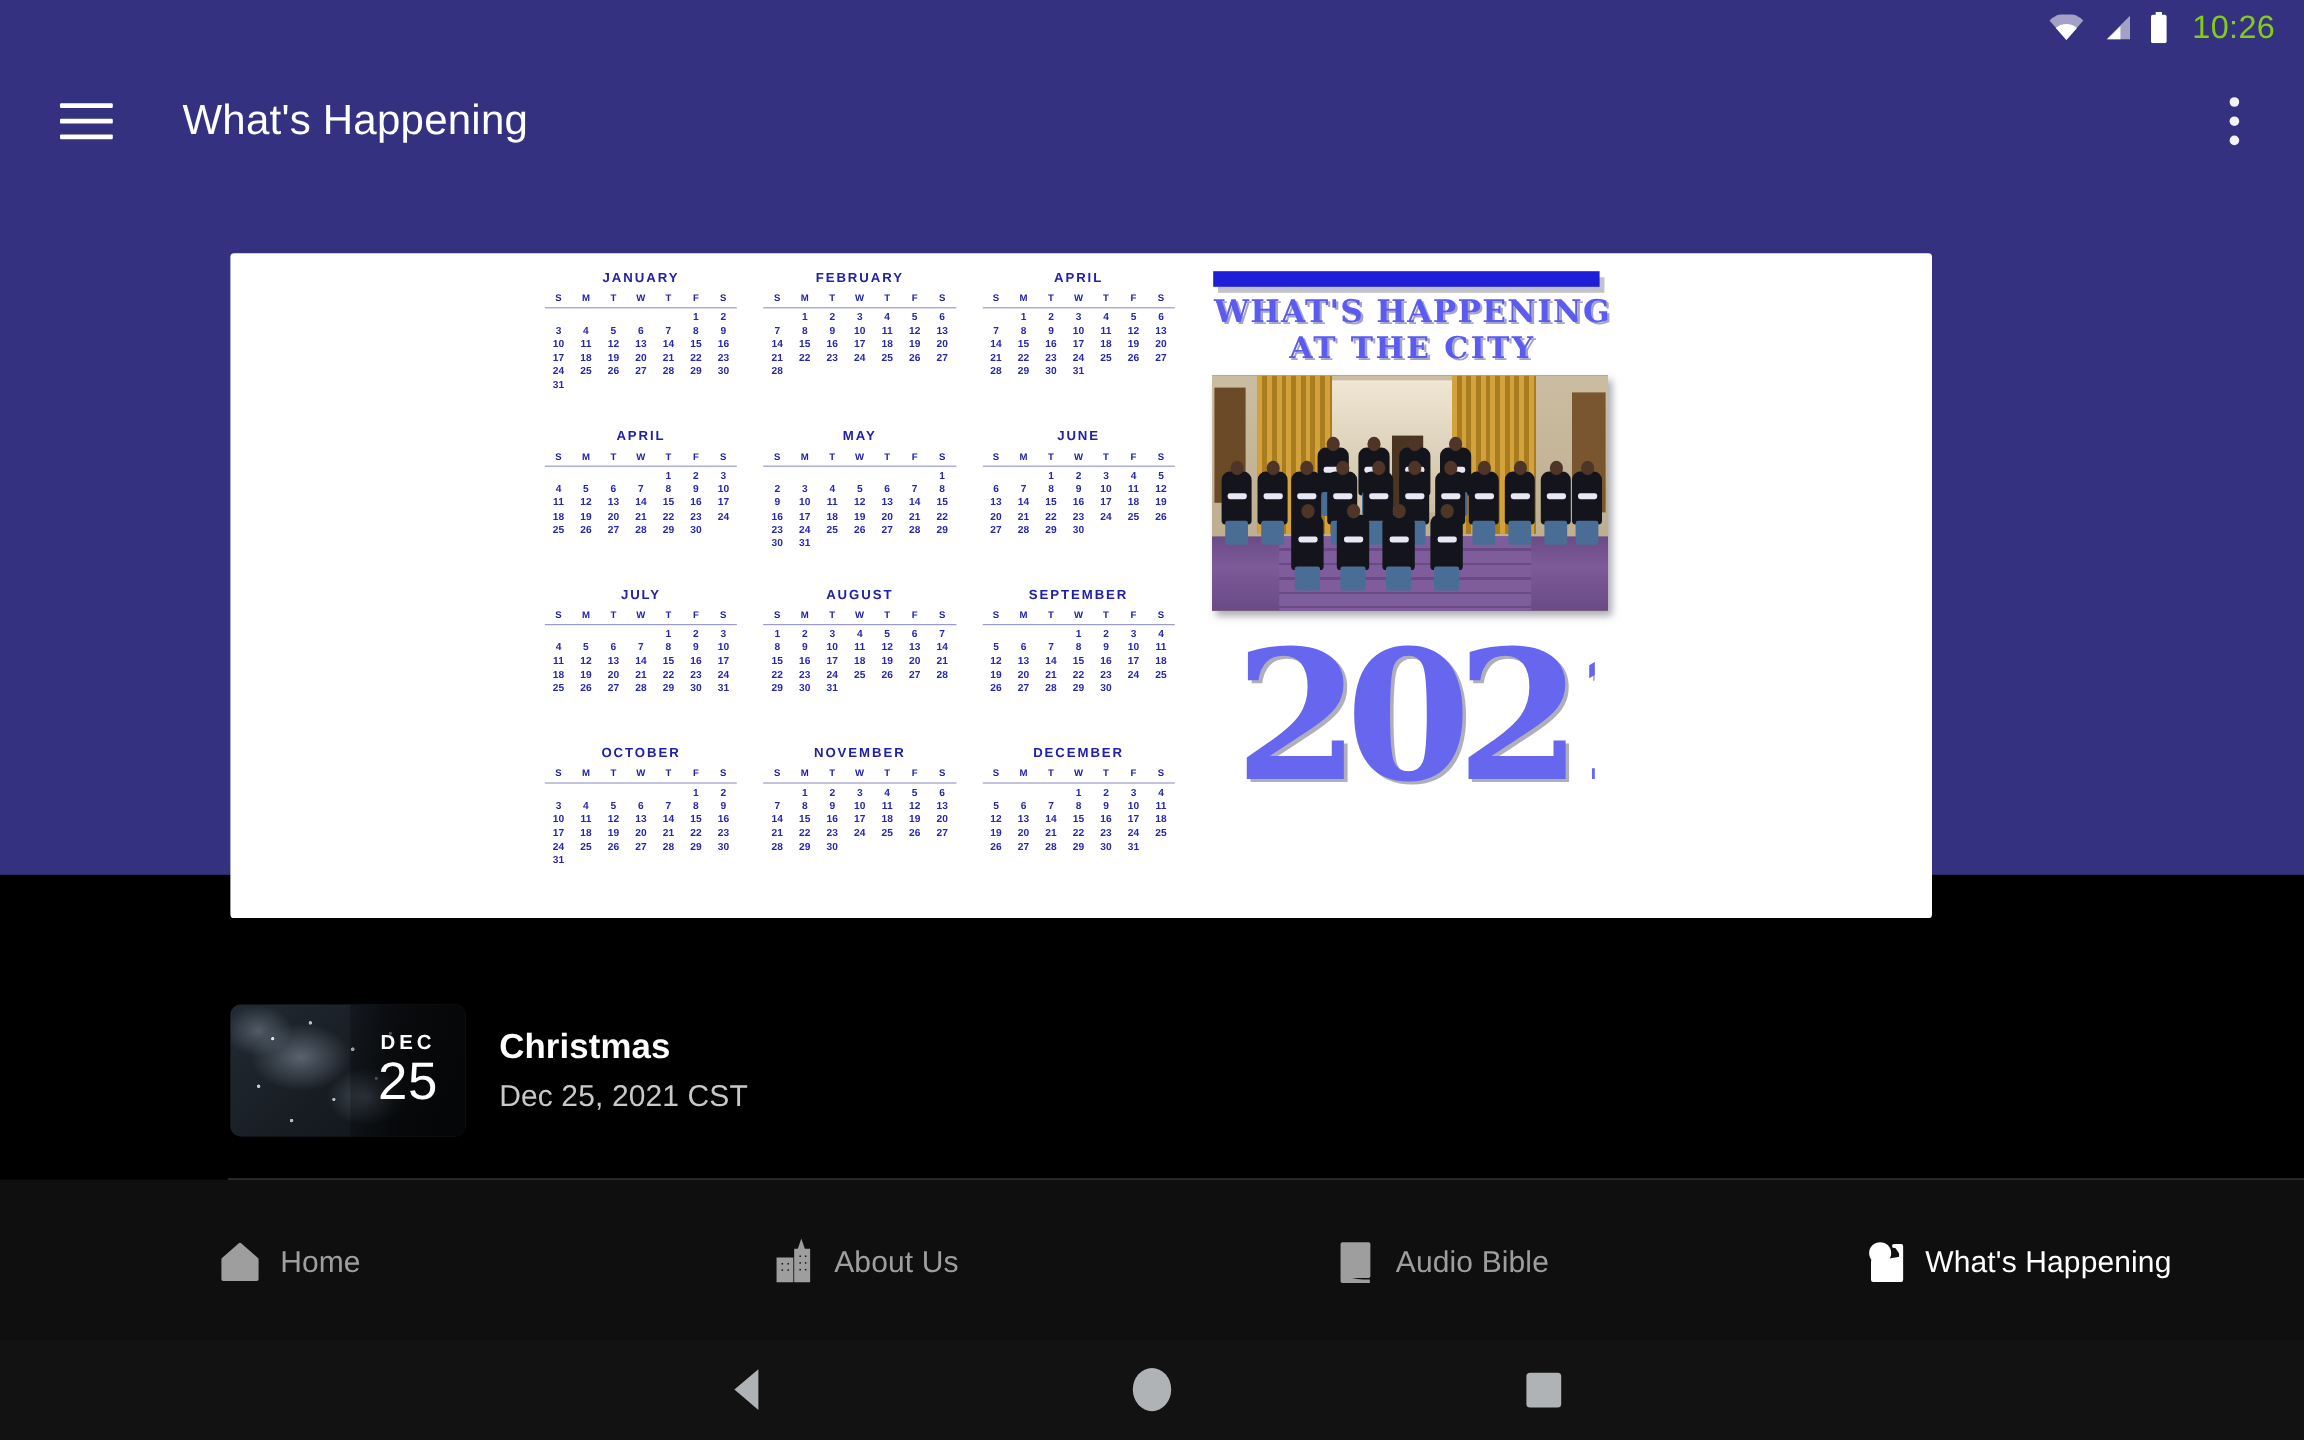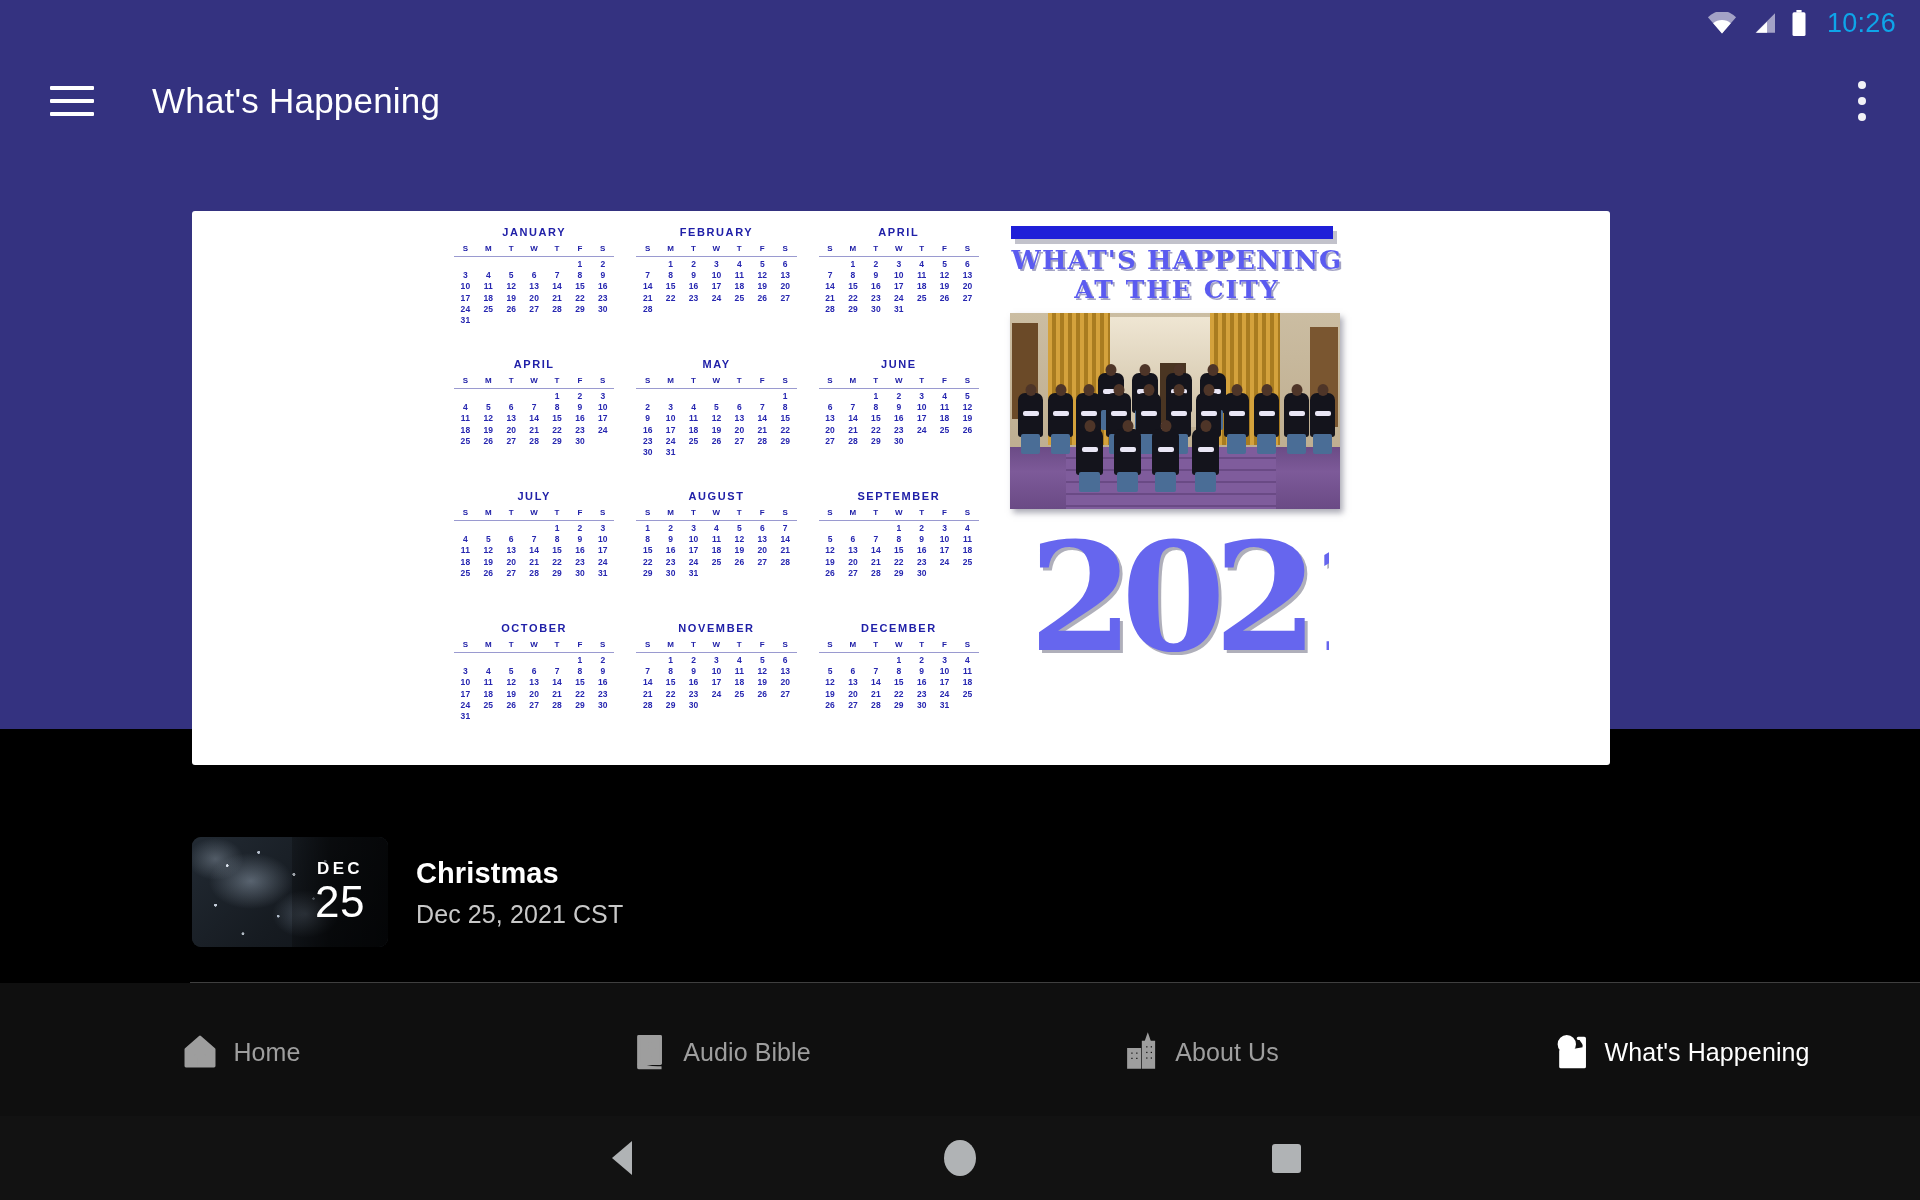--- a/index.html
+++ b/index.html
@@ -17,21 +17,21 @@
     background:#343280;
   }
 
   
   .statusbar{
     position:absolute; left:0; top:0; width:1920px; height:46px;
     display:flex; align-items:center; justify-content:flex-end;
     padding-right:24px; gap:14px;
   }
   .sb-time{
-    color:#0ea5e9; font-size:27px; letter-spacing:.3px; line-height:1;
+    color:#84cc16; font-size:27px; letter-spacing:.3px; line-height:1;
     margin-left:6px;
   }
   .sb-icon{ display:block; }
 
   
   .toolbar{
     position:absolute; left:0; top:46px; width:1920px; height:110px;
     display:flex; align-items:center;
   }
   .ham{
@@ -962,47 +962,47 @@
 
     <div class="nav-item inactive">
       <svg class="nav-icon" viewBox="0 0 24 24" fill="none" stroke-width="1.7">
         <path d="M4 20 L4 10.5 L12 3.5 L20 10.5 L20 20 Z" stroke-linejoin="round"></path>
         <path d="M9.6 20 L9.6 14.4 L14.4 14.4 L14.4 20" stroke-linejoin="round"></path>
       </svg>
       <span class="nav-label">Home</span>
     </div>
 
     <div class="nav-item inactive">
-      <svg class="nav-icon" viewBox="0 0 24 24" fill="none" stroke-width="1.7">
-        <path d="M5.5 3.2 L18 3.2 L18 18.6 L5.5 18.6 Z" stroke-linejoin="round"></path>
-        <path d="M5.5 18.6 L5.5 21 L18.6 21" stroke-linejoin="round"></path>
-        <path d="M11.8 6.6 L11.8 14.4 M9.2 9.2 L14.4 9.2" stroke-linecap="round"></path>
-      </svg>
-      <span class="nav-label">Audio Bible</span>
-    </div>
-
-    <div class="nav-item inactive">
       <svg class="nav-icon" viewBox="0 0 24 24" stroke="none">
         <path d="M4 21 L4 10.2 L11 10.2 L11 21 Z"></path>
         <path d="M12.4 21 L12.4 6 L19 6 L19 21 Z"></path>
         <path d="M15.3 2.2 L16.4 5.4 L14.2 5.4 Z"></path>
         <rect x="5.4" y="11.8" width="1.7" height="1.7" fill="#0f0f0f"></rect>
         <rect x="8.2" y="11.8" width="1.7" height="1.7" fill="#0f0f0f"></rect>
         <rect x="5.4" y="14.8" width="1.7" height="1.7" fill="#0f0f0f"></rect>
         <rect x="8.2" y="14.8" width="1.7" height="1.7" fill="#0f0f0f"></rect>
         <rect x="13.9" y="8.2" width="1.7" height="1.7" fill="#0f0f0f"></rect>
         <rect x="16.5" y="8.2" width="1.7" height="1.7" fill="#0f0f0f"></rect>
         <rect x="13.9" y="11.4" width="1.7" height="1.7" fill="#0f0f0f"></rect>
         <rect x="16.5" y="11.4" width="1.7" height="1.7" fill="#0f0f0f"></rect>
         <rect x="13.9" y="14.6" width="1.7" height="1.7" fill="#0f0f0f"></rect>
         <rect x="16.5" y="14.6" width="1.7" height="1.7" fill="#0f0f0f"></rect>
       </svg>
       <span class="nav-label">About Us</span>
     </div>
 
+    <div class="nav-item inactive">
+      <svg class="nav-icon" viewBox="0 0 24 24" fill="none" stroke-width="1.7">
+        <path d="M5.5 3.2 L18 3.2 L18 18.6 L5.5 18.6 Z" stroke-linejoin="round"></path>
+        <path d="M5.5 18.6 L5.5 21 L18.6 21" stroke-linejoin="round"></path>
+        <path d="M11.8 6.6 L11.8 14.4 M9.2 9.2 L14.4 9.2" stroke-linecap="round"></path>
+      </svg>
+      <span class="nav-label">Audio Bible</span>
+    </div>
+
     <div class="nav-item active">
       <svg class="nav-icon" viewBox="0 0 24 24" fill="none" stroke-width="1.9">
         <path d="M19.6 9.2 L19.6 20.4 L6.2 20.4 L6.2 11.4" stroke-linejoin="round" stroke-linecap="round"></path>
         <path d="M16.2 4.2 L19.6 4.2 L19.6 9.2" stroke-linejoin="round" stroke-linecap="round"></path>
         <circle cx="9.6" cy="7.6" r="4.3"></circle>
         <path d="M9.6 5.3 L9.6 7.8 L11.3 8.9" stroke-linecap="round" stroke-linejoin="round"></path>
       </svg>
       <span class="nav-label">What's Happening</span>
     </div>
   </div>

